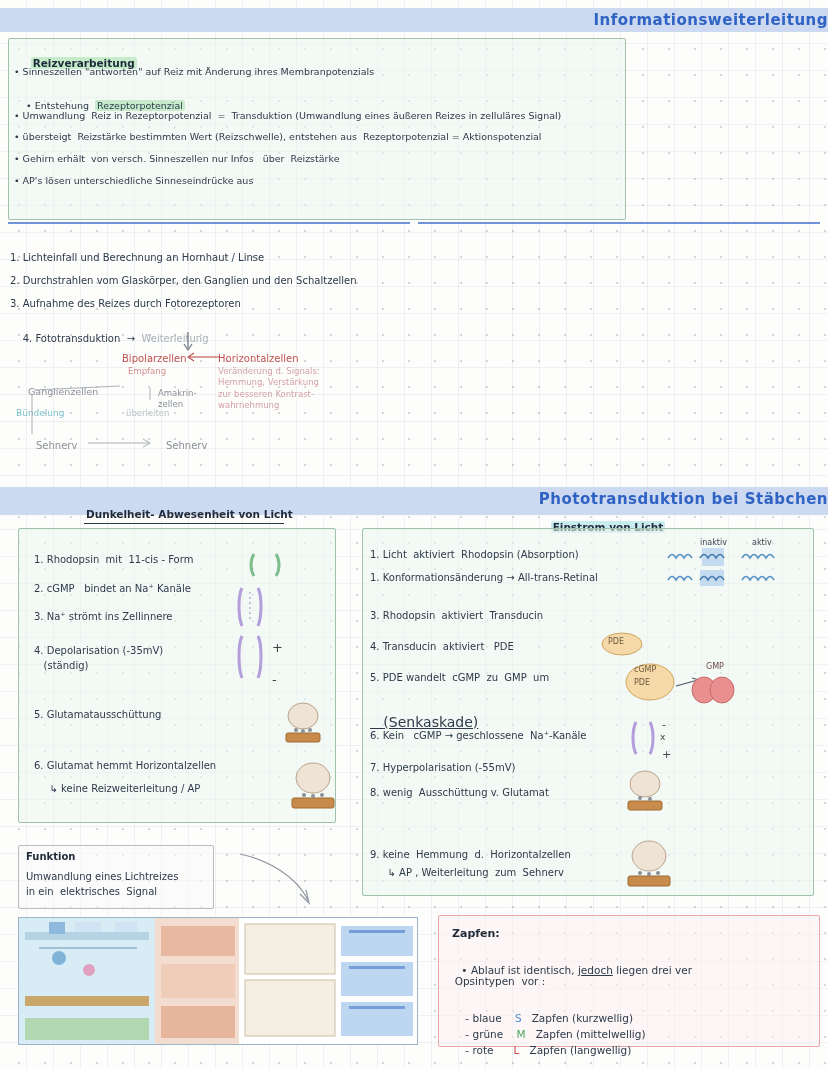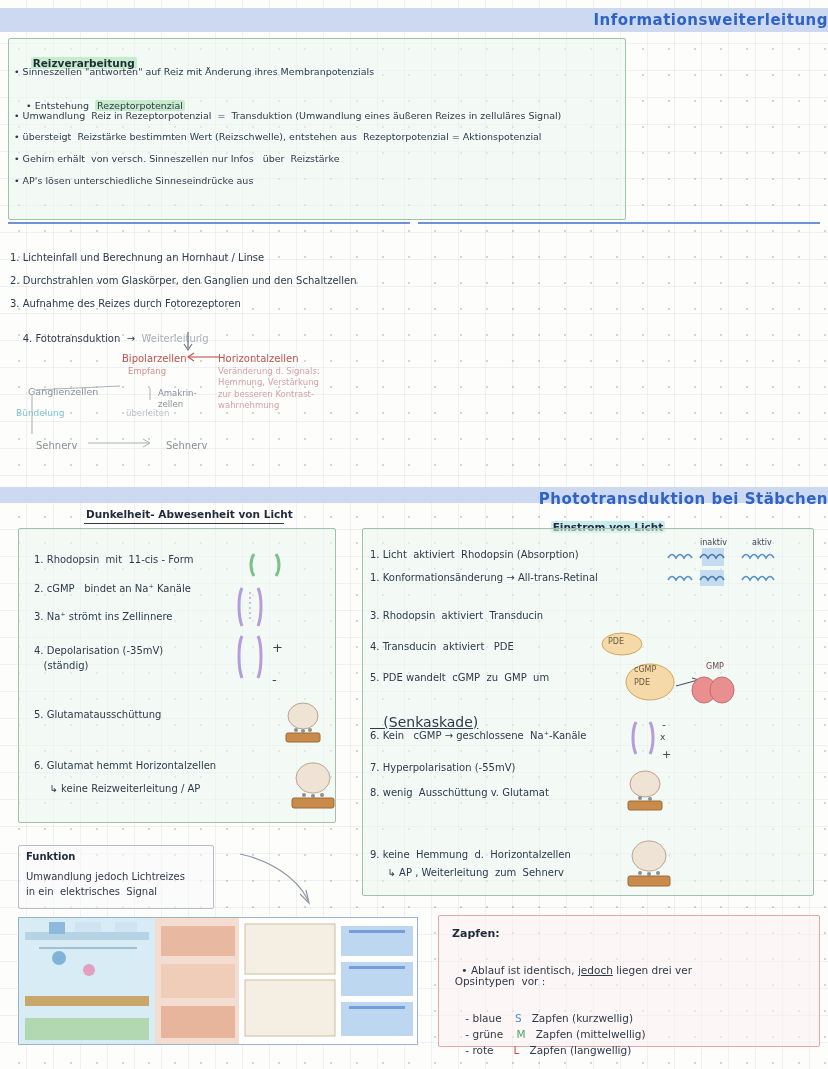--- a/index.html
+++ b/index.html
@@ -168,21 +168,21 @@
   <div class="t gray" style="left:166px; top:440px; font-size:10px;">Sehnerv</div>
 
   <svg class="ov" style="left:0px; top:350px; width:320px; height:110px;" viewBox="0 0 320 110">
     <path d="M34 40 L120 36" stroke="#a9b0b8" stroke-width="1" fill="none"></path>
     <path d="M32 44 L32 84" stroke="#a9b0b8" stroke-width="1" fill="none"></path>
     <path d="M150 38 L150 50" stroke="#a9b0b8" stroke-width="1" fill="none"></path>
     <path d="M88 93 L150 93" stroke="#a9b0b8" stroke-width="1" fill="none"></path>
     <path d="M143 89 L150 93 L143 97" stroke="#a9b0b8" stroke-width="1" fill="none"></path>
   </svg>
 
-  <div class="banner" style="top:487px; height:16px; line-height:24px; font-size:15px;">
+  <div class="banner" style="top:487px; height:28px; line-height:24px; font-size:15px;">
     <span>Phototransduktion bei Stäbchen</span>
   </div>
 
   <div class="t head" style="left:86px; top:508px; font-size:10.5px;">Dunkelheit- Abwesenheit von Licht</div>
   <svg class="ov" style="left:84px; top:522px; width:200px; height:3px;" viewBox="0 0 200 3">
     <path d="M0 1.5 L200 1.5" stroke="#2d3a4a" stroke-width="1" fill="none"></path>
   </svg>
 
   <div class="box" style="left:18px; top:528px; width:318px; height:295px;"></div>
 
@@ -221,21 +221,21 @@
   <svg class="ov" style="left:282px; top:760px; width:62px; height:54px;" viewBox="0 0 62 54">
     <ellipse cx="31" cy="18" rx="17" ry="15" fill="#efe3d6" stroke="#b9a48c" stroke-width="1"></ellipse>
     <rect x="10" y="38" width="42" height="10" rx="2" fill="#c98b4b" stroke="#9d6a34" stroke-width="1"></rect>
     <circle cx="22" cy="35" r="2" fill="#8a8f98"></circle>
     <circle cx="31" cy="36" r="2" fill="#8a8f98"></circle>
     <circle cx="40" cy="35" r="2" fill="#8a8f98"></circle>
   </svg>
 
   <div class="box grayish" style="left:18px; top:845px; width:196px; height:64px;"></div>
   <div class="t head" style="left:26px; top:851px; font-size:10px;">Funktion</div>
-  <div class="t" style="left:26px; top:869px; font-size:10px; line-height:1.5;">Umwandlung jedoch Lichtreizes
+  <div class="t" style="left:26px; top:869px; font-size:10px; line-height:1.5;">Umwandlung eines Lichtreizes
 in ein  elektrisches  Signal</div>
 
   <svg class="ov" style="left:238px; top:850px; width:80px; height:58px;" viewBox="0 0 80 58">
     <path d="M2 4 C30 10, 58 26, 70 50" stroke="#8e96a0" stroke-width="1.2" fill="none"></path>
     <path d="M62 44 L71 53 L68 40" stroke="#8e96a0" stroke-width="1.2" fill="none"></path>
   </svg>
 
   <div class="t head" style="left:536px; top:508px; font-size:10.5px;">
     <span class="hl-teal">Einstrom von Licht</span>
   </div>

